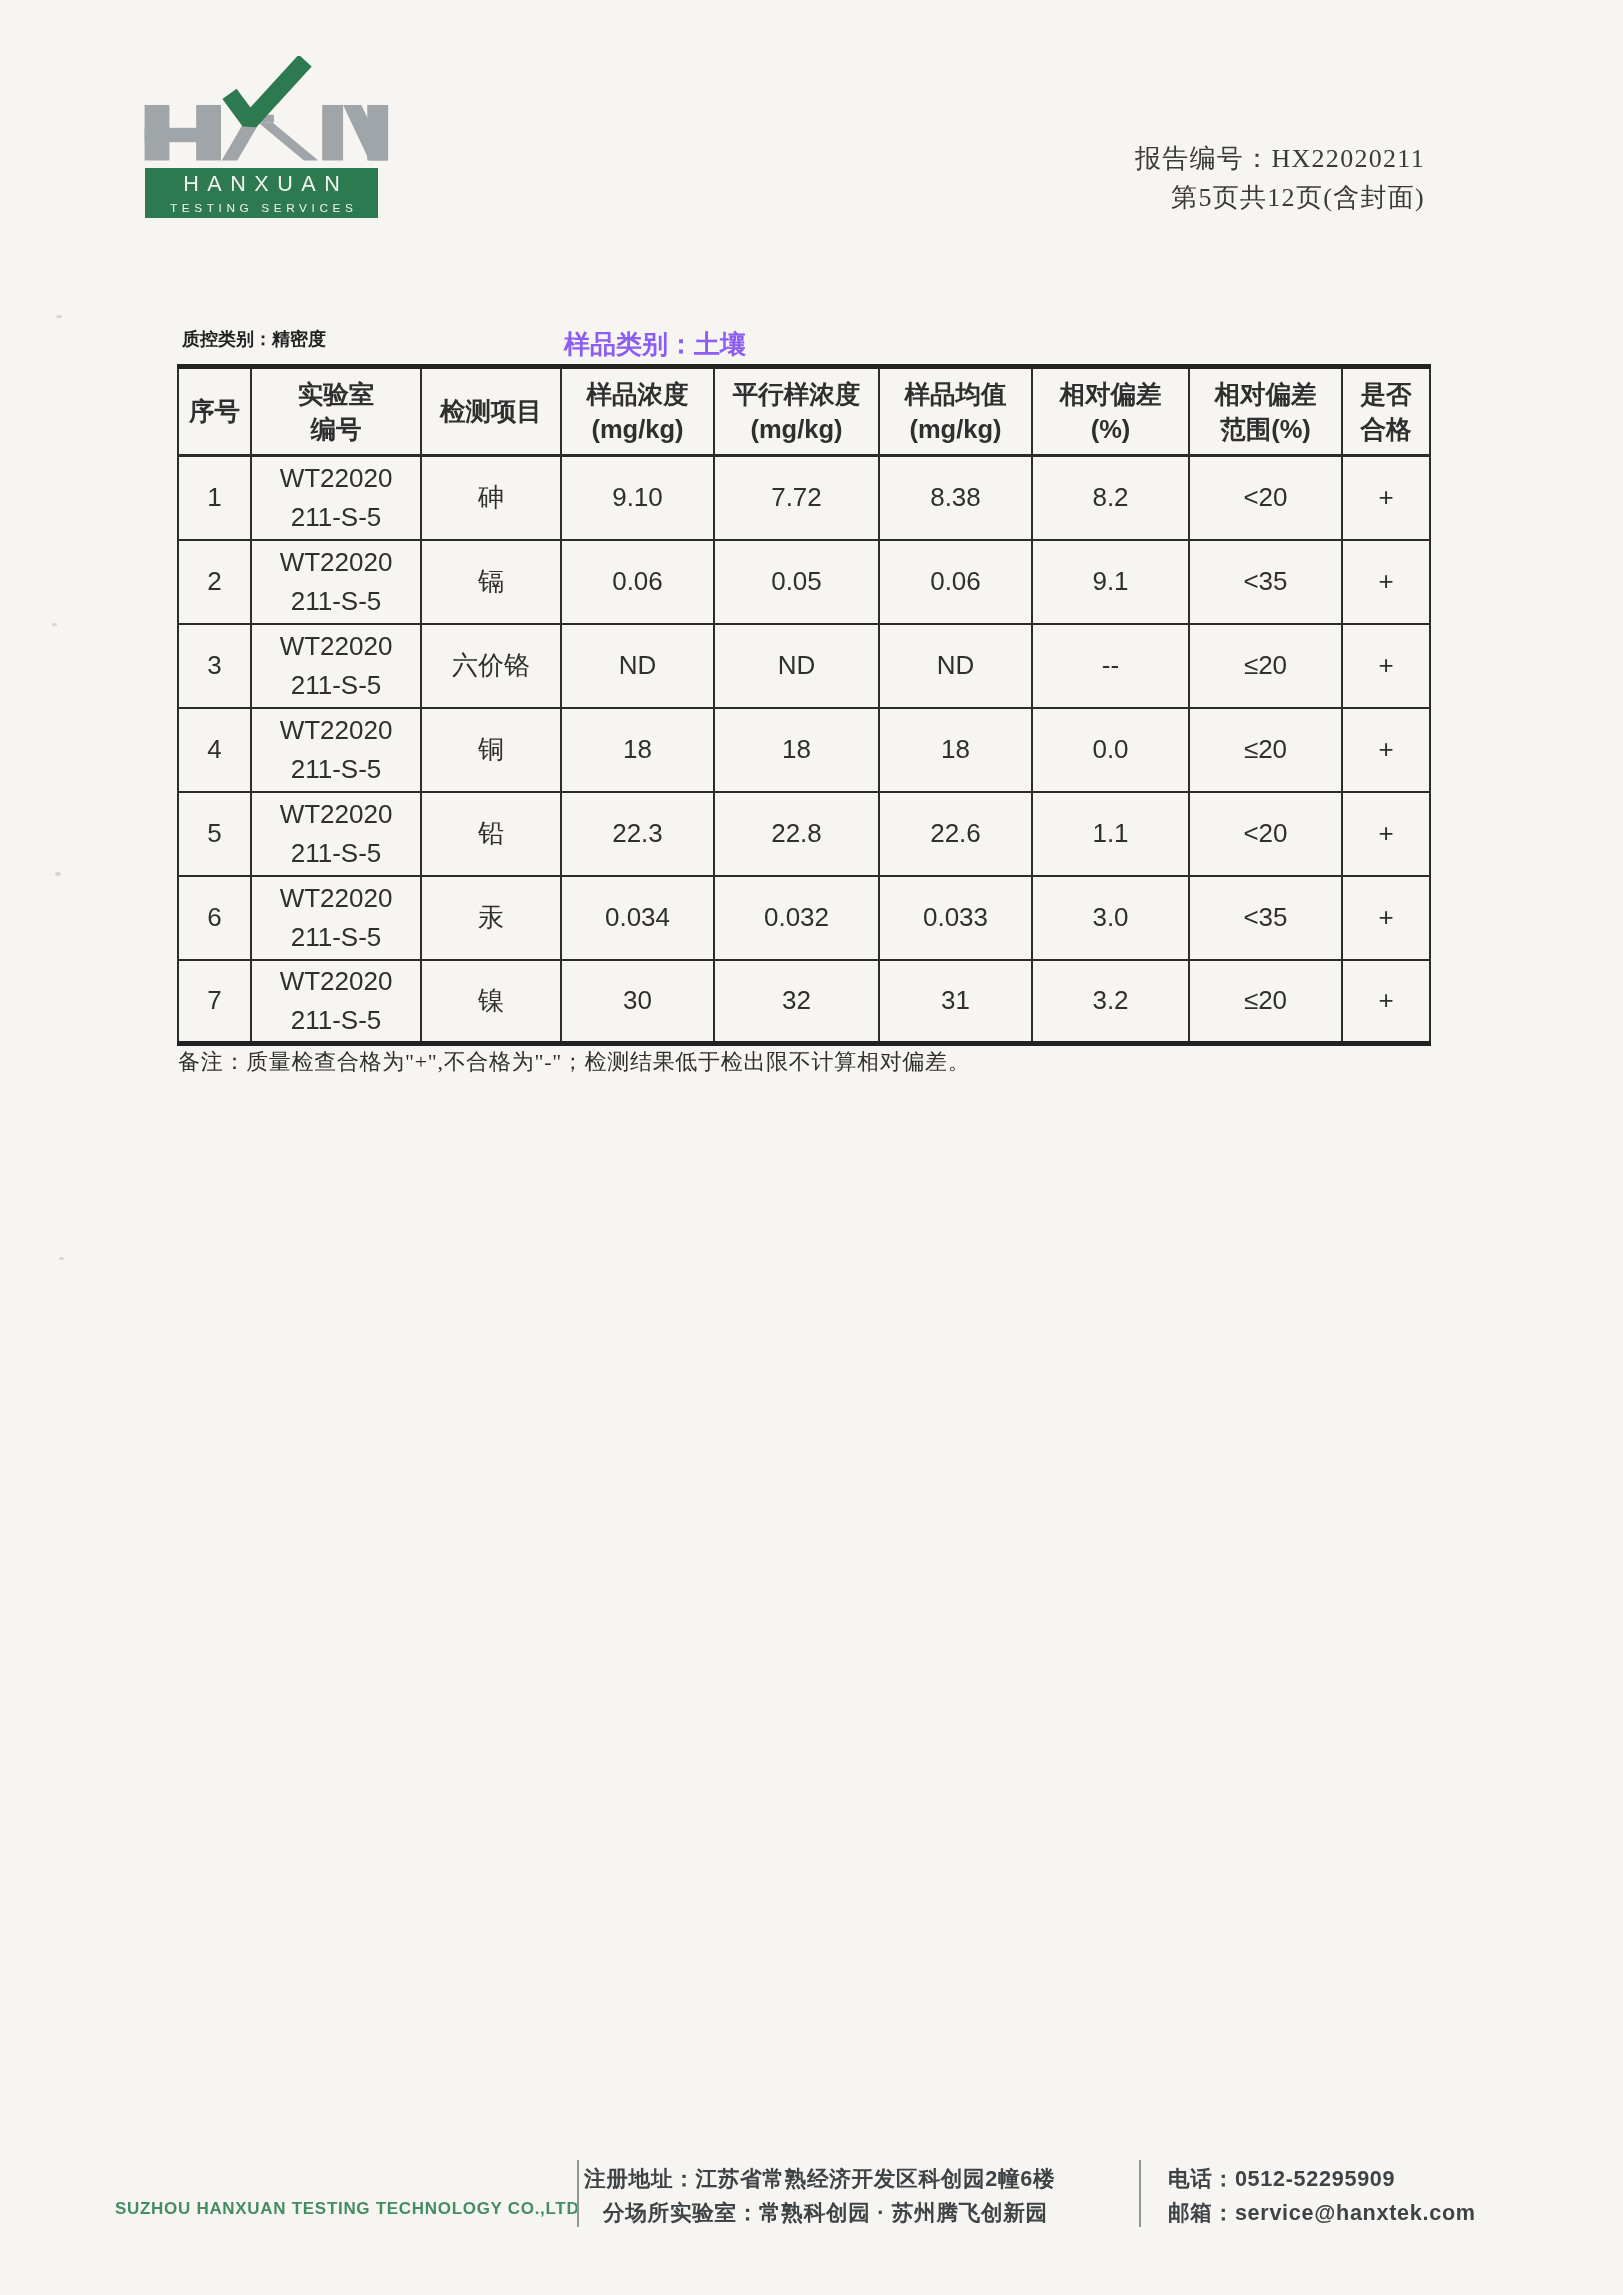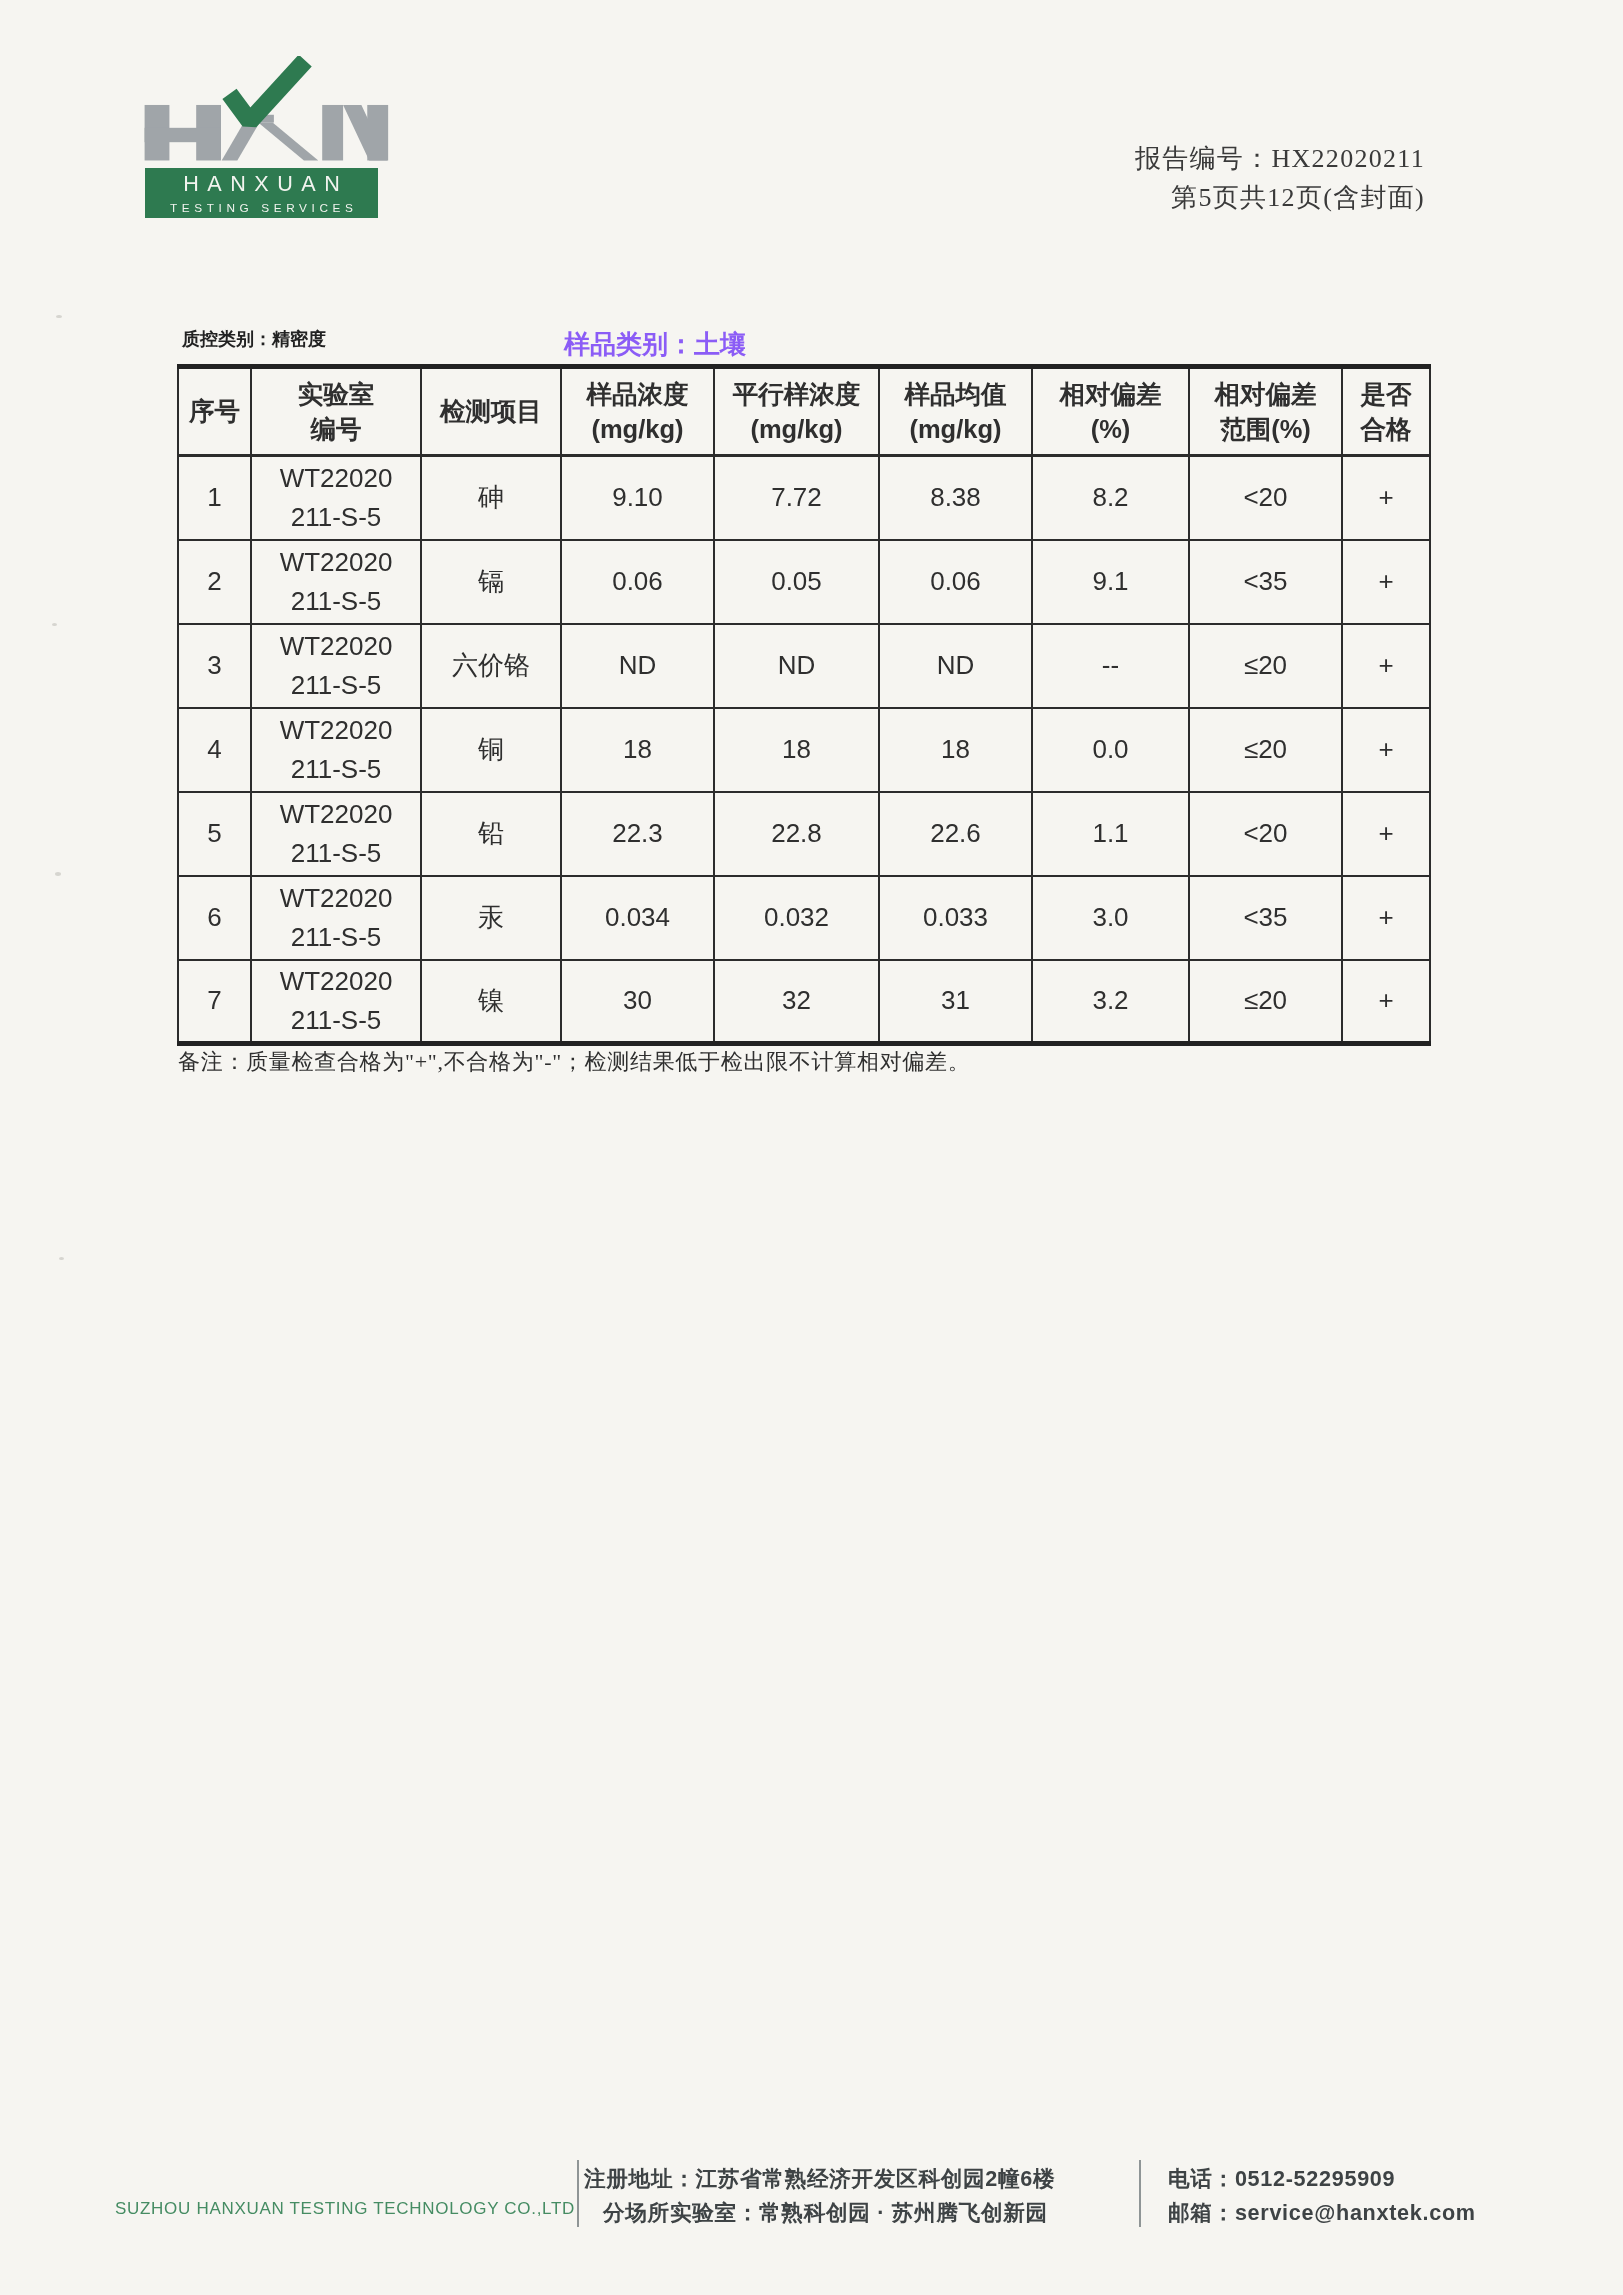--- a/index.html
+++ b/index.html
@@ -60,21 +60,21 @@
     position:absolute;left:178px;top:1047px;font-size:22px;color:#2f2f2f;letter-spacing:0.7px;
   }
   
   .footer-company-cn{
     position:absolute;left:115px;top:2159px;font-size:30px;font-weight:bold;
     letter-spacing:4.6px;color:#3a8a5e;
     font-family:"Liberation Sans","DejaVu Sans",sans-serif;
   }
   .footer-company-en{
     position:absolute;left:115px;top:2199px;font-size:17px;color:#458c63;
-    letter-spacing:0.7px;font-family:"Liberation Sans","DejaVu Sans",sans-serif;font-weight:400;
+    letter-spacing:0.7px;font-family:"Liberation Sans","DejaVu Sans",sans-serif;font-weight:700;
   }
   .footer-divider{position:absolute;width:2px;height:67px;background:#8f9596;top:2160px;}
   .fd1{left:577px;} .fd2{left:1139px;}
   .footer-text{
     position:absolute;font-size:21.6px;font-weight:bold;color:#3e4345;
     font-family:"Liberation Sans","DejaVu Sans",sans-serif;letter-spacing:0.7px;
   }
   .addr1{left:584px;top:2164px;} .addr2{left:603px;top:2198px;}
   .phone{left:1168px;top:2164px;} .email{left:1168px;top:2198px;}
   

